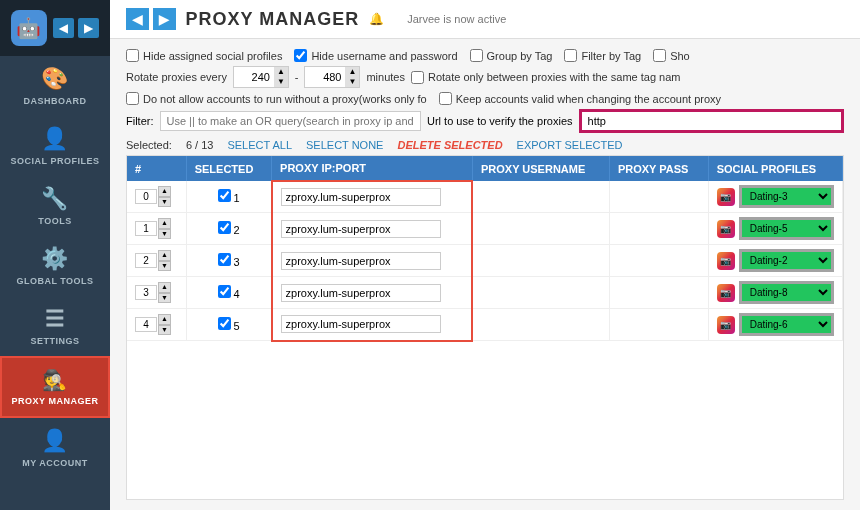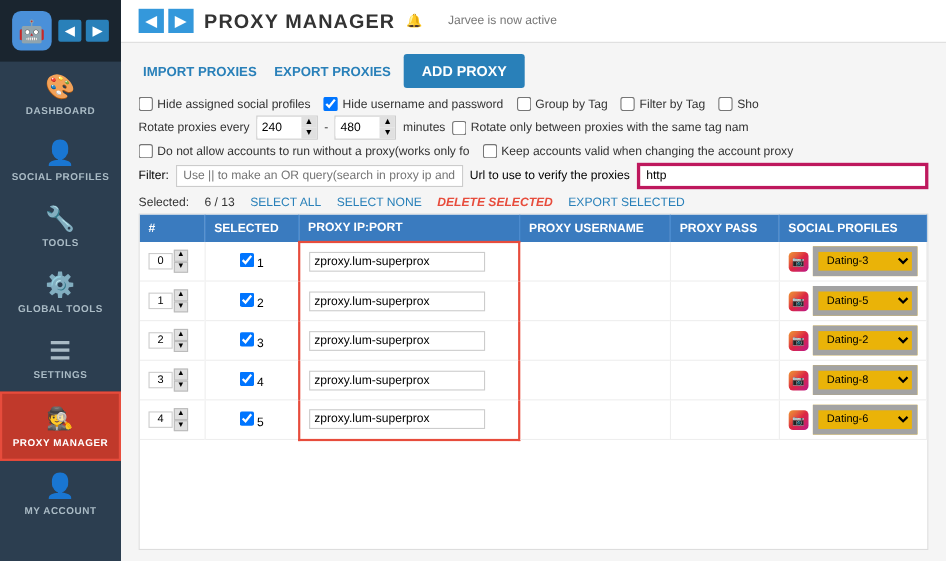--- a/index.html
+++ b/index.html
@@ -152,21 +152,21 @@
       display: inline-flex;
       align-items: center;
       border: 1px solid #ccc;
       background: #fff;
     }
     .number-input-wrapper input {
       width: 40px;
       border: none;
       padding: 2px 4px;
       font-size: 11px;
-      text-align: left;
+      text-align: right;
     }
     .spinner-btns {
       display: flex;
       flex-direction: column;
     }
     .spinner-btn {
       background: #e0e0e0;
       border: none;
       cursor: pointer;
       font-size: 8px;
@@ -274,22 +274,22 @@
       border-radius: 4px;
       display: inline-flex;
       align-items: center;
       justify-content: center;
       color: #fff;
       font-size: 9px;
       flex-shrink: 0;
     }
     .social-dropdown {
       flex: 1;
-      border: 5px solid #a3a3a3;
-      background: #eab308;
+      border: 3px solid #a3a3a3;
+      background: #22c55e;
       padding: 2px 4px;
       font-size: 10px;
       cursor: pointer;
       min-width: 80px;
     }
 
     .number-spinner {
       display: flex;
       align-items: center;
       gap: 1px;
@@ -380,25 +380,20 @@
       <button class="topbar-nav-btn">◀</button>
       <button class="topbar-nav-btn">▶</button>
     </div>
     <span class="topbar-title">PROXY MANAGER</span>
     <span class="bell-icon">🔔</span>
     <span class="topbar-notify">Jarvee is now active</span>
   </div>
 
   <div class="content">
 
-    <div class="toolbar-row">
-      <button class="btn-link">IMPORT PROXIES</button>
-      <button class="btn-link">EXPORT PROXIES</button>
-      <button class="btn-primary">ADD PROXY</button>
-    </div>
 
     <div class="options-row">
       <label class="checkbox-label">
         <input type="checkbox" style="">
         <span>Hide assigned social profiles</span>
       </label>
       <label class="checkbox-label">
         <input type="checkbox" checked="" style="">
         <span>Hide username and password</span>
       </label>

